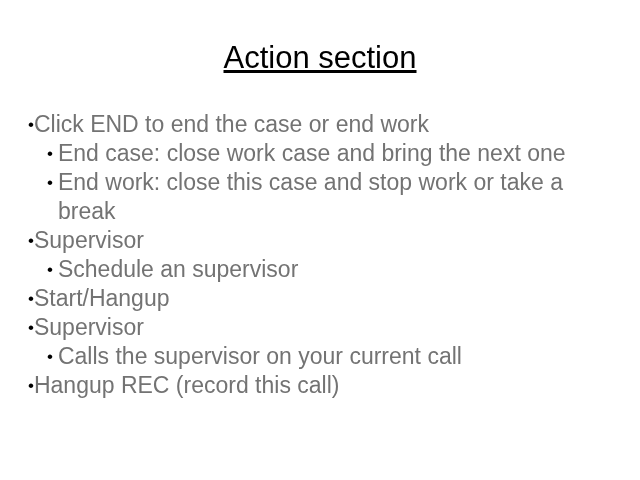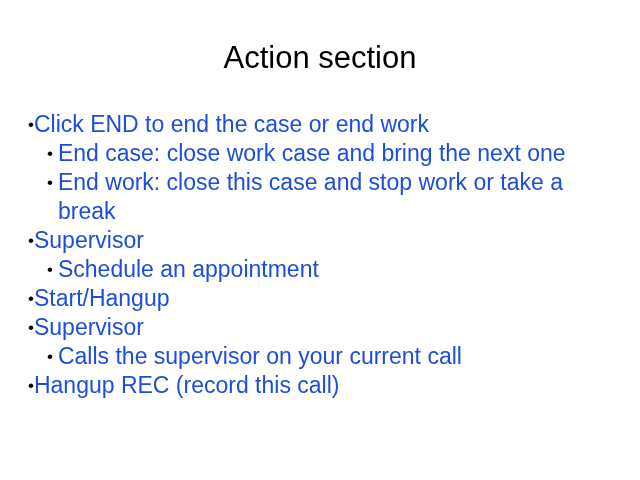--- a/index.html
+++ b/index.html
@@ -26,20 +26,21 @@
     top: 40px;
     width: 640px;
     text-align: center;
     font-size: 31px;
     line-height: 36px;
     color: #000000;
     font-weight: normal;
     letter-spacing: 0px;
     margin: 0;
     white-space: nowrap;
+    text-decoration: underline;
   }
   .body-block {
     position: absolute;
     left: 28px;
     top: 110px;
     width: 590px;
   }
   .bullet-line {
     display: flex;
     align-items: flex-start;
@@ -65,21 +66,21 @@
     line-height: 29px;
     padding-right: 0px;
   }
   .bullet-line.lvl2 .bullet-mark {
     font-size: 17px;
     line-height: 29px;
     padding-right: 5px;
   }
   .bullet-text {
     flex: 1 1 auto;
-    color: #1d4ed8;
+    color: #737373;
   }
   .bullet-line.lvl2 .bullet-text {
     max-width: 557px;
   }
 </style>
 </head>
 <body>
 
 <div class="slide">
 
@@ -102,21 +103,21 @@
       <span class="bullet-text">End work: close this case and stop work or take a break</span>
     </div>
 
     <div class="bullet-line lvl1">
       <span class="bullet-mark">•</span>
       <span class="bullet-text">Supervisor</span>
     </div>
 
     <div class="bullet-line lvl2">
       <span class="bullet-mark">•</span>
-      <span class="bullet-text">Schedule an appointment</span>
+      <span class="bullet-text">Schedule an supervisor</span>
     </div>
 
     <div class="bullet-line lvl1">
       <span class="bullet-mark">•</span>
       <span class="bullet-text">Start/Hangup</span>
     </div>
 
     <div class="bullet-line lvl1">
       <span class="bullet-mark">•</span>
       <span class="bullet-text">Supervisor</span>

